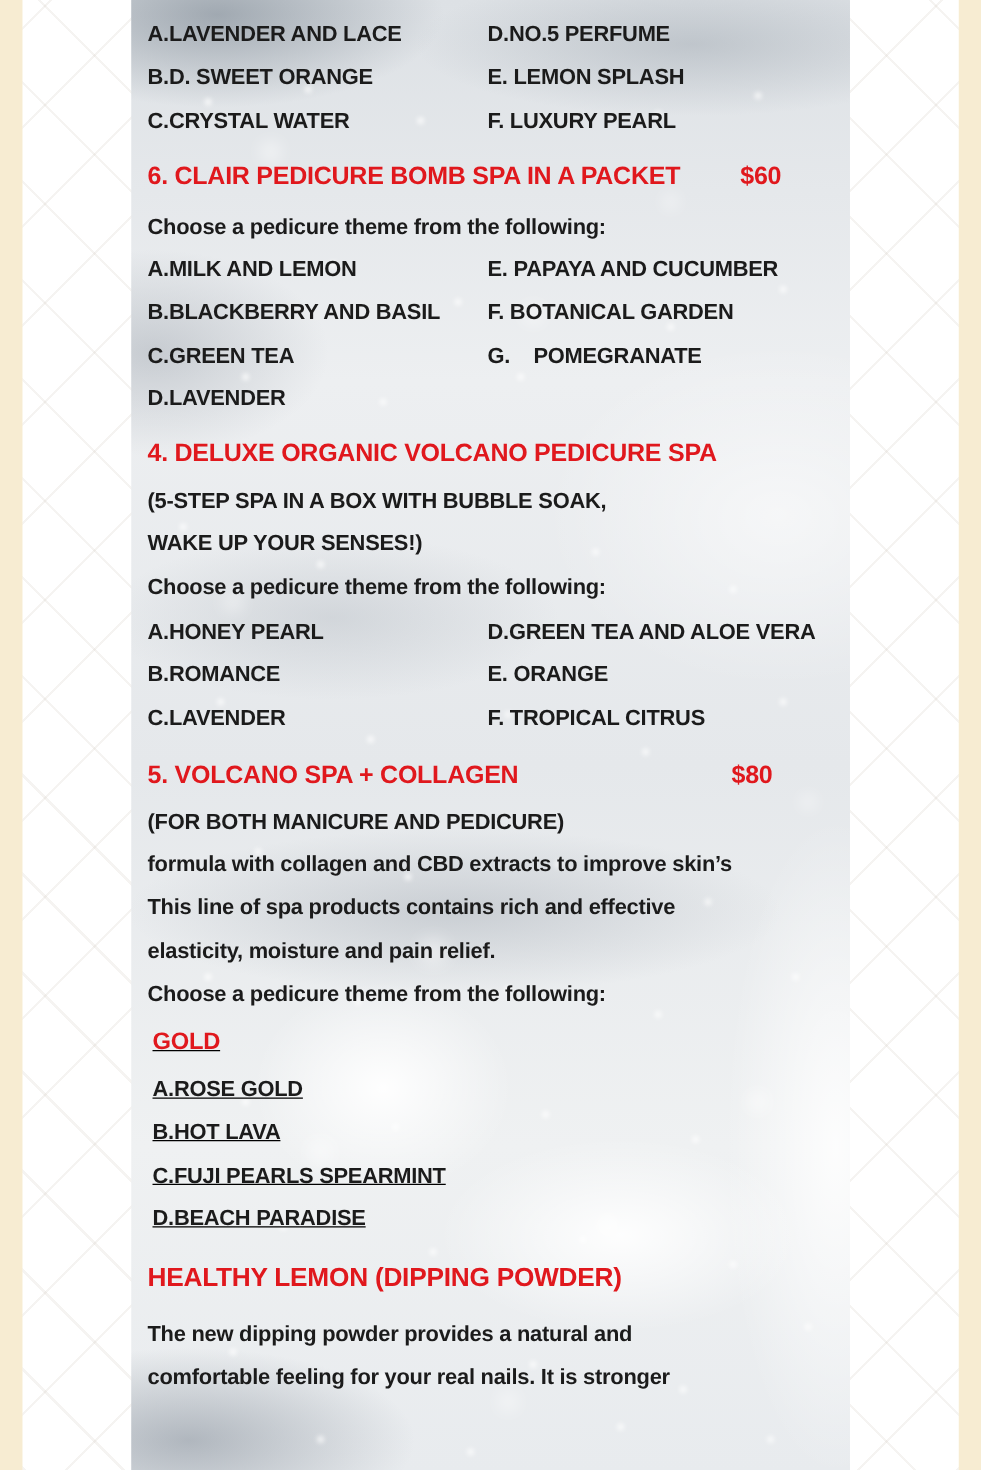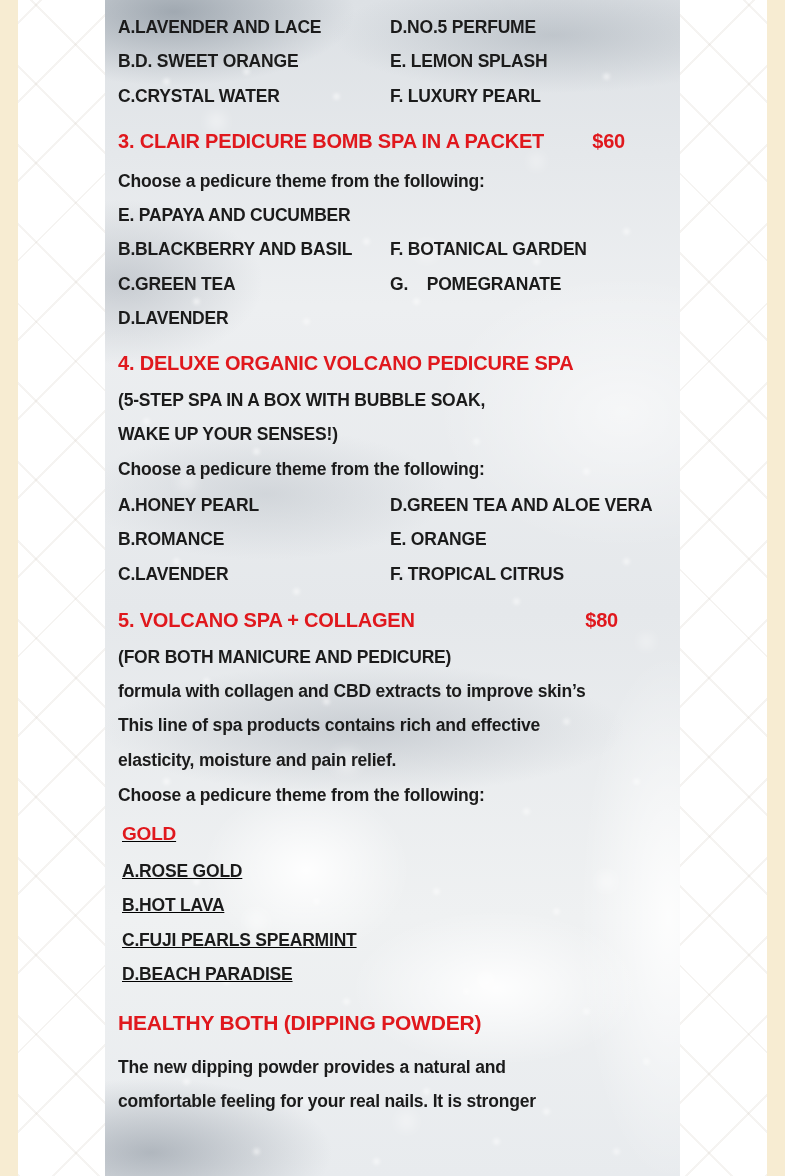--- a/index.html
+++ b/index.html
@@ -106,25 +106,26 @@
     <div class="line row">
       <span class="left">B.D. SWEET ORANGE</span>
       <span class="right">E. LEMON SPLASH</span>
     </div>
     <div class="line row">
       <span class="left">C.CRYSTAL WATER</span>
       <span class="right">F. LUXURY PEARL</span>
     </div>
 
     <div class="line h-red" style="margin-top:11px">
-      <span class="t">3. CLAIR PEDICURE BOMB SPA IN A PACKET</span>
+      <span class="t">6. CLAIR PEDICURE BOMB SPA IN A PACKET</span>
       <span class="price">$60</span>
     </div>
     <div class="line" style="margin-top:5px">Choose a pedicure theme from the following:</div>
     <div class="line row">
+      <span class="left">A.MILK AND LEMON</span>
       <span class="right">E. PAPAYA AND CUCUMBER</span>
     </div>
     <div class="line row">
       <span class="left">B.BLACKBERRY AND BASIL</span>
       <span class="right">F. BOTANICAL GARDEN</span>
     </div>
     <div class="line row">
       <span class="left">C.GREEN TEA</span>
       <span class="right">G.    POMEGRANATE</span>
     </div>
@@ -164,19 +165,19 @@
 
     <div class="gold-sec">
       <div class="line red" style="margin-top:4px;font-size:19px">GOLD</div>
       <div class="line" style="margin-top:3px">A.ROSE GOLD</div>
       <div class="line">B.HOT LAVA</div>
       <div class="line">C.FUJI PEARLS SPEARMINT</div>
       <div class="line">D.BEACH PARADISE</div>
     </div>
 
     <div class="line h-red hn">
-      <span class="t">HEALTHY BOTH (DIPPING POWDER)</span>
+      <span class="t">HEALTHY LEMON (DIPPING POWDER)</span>
     </div>
     <div class="line" style="margin-top:10px">The new dipping powder provides a natural and</div>
     <div class="line">comfortable feeling for your real nails. It is stronger</div>
 
   </div>
 </div>
 
 </body></html>

